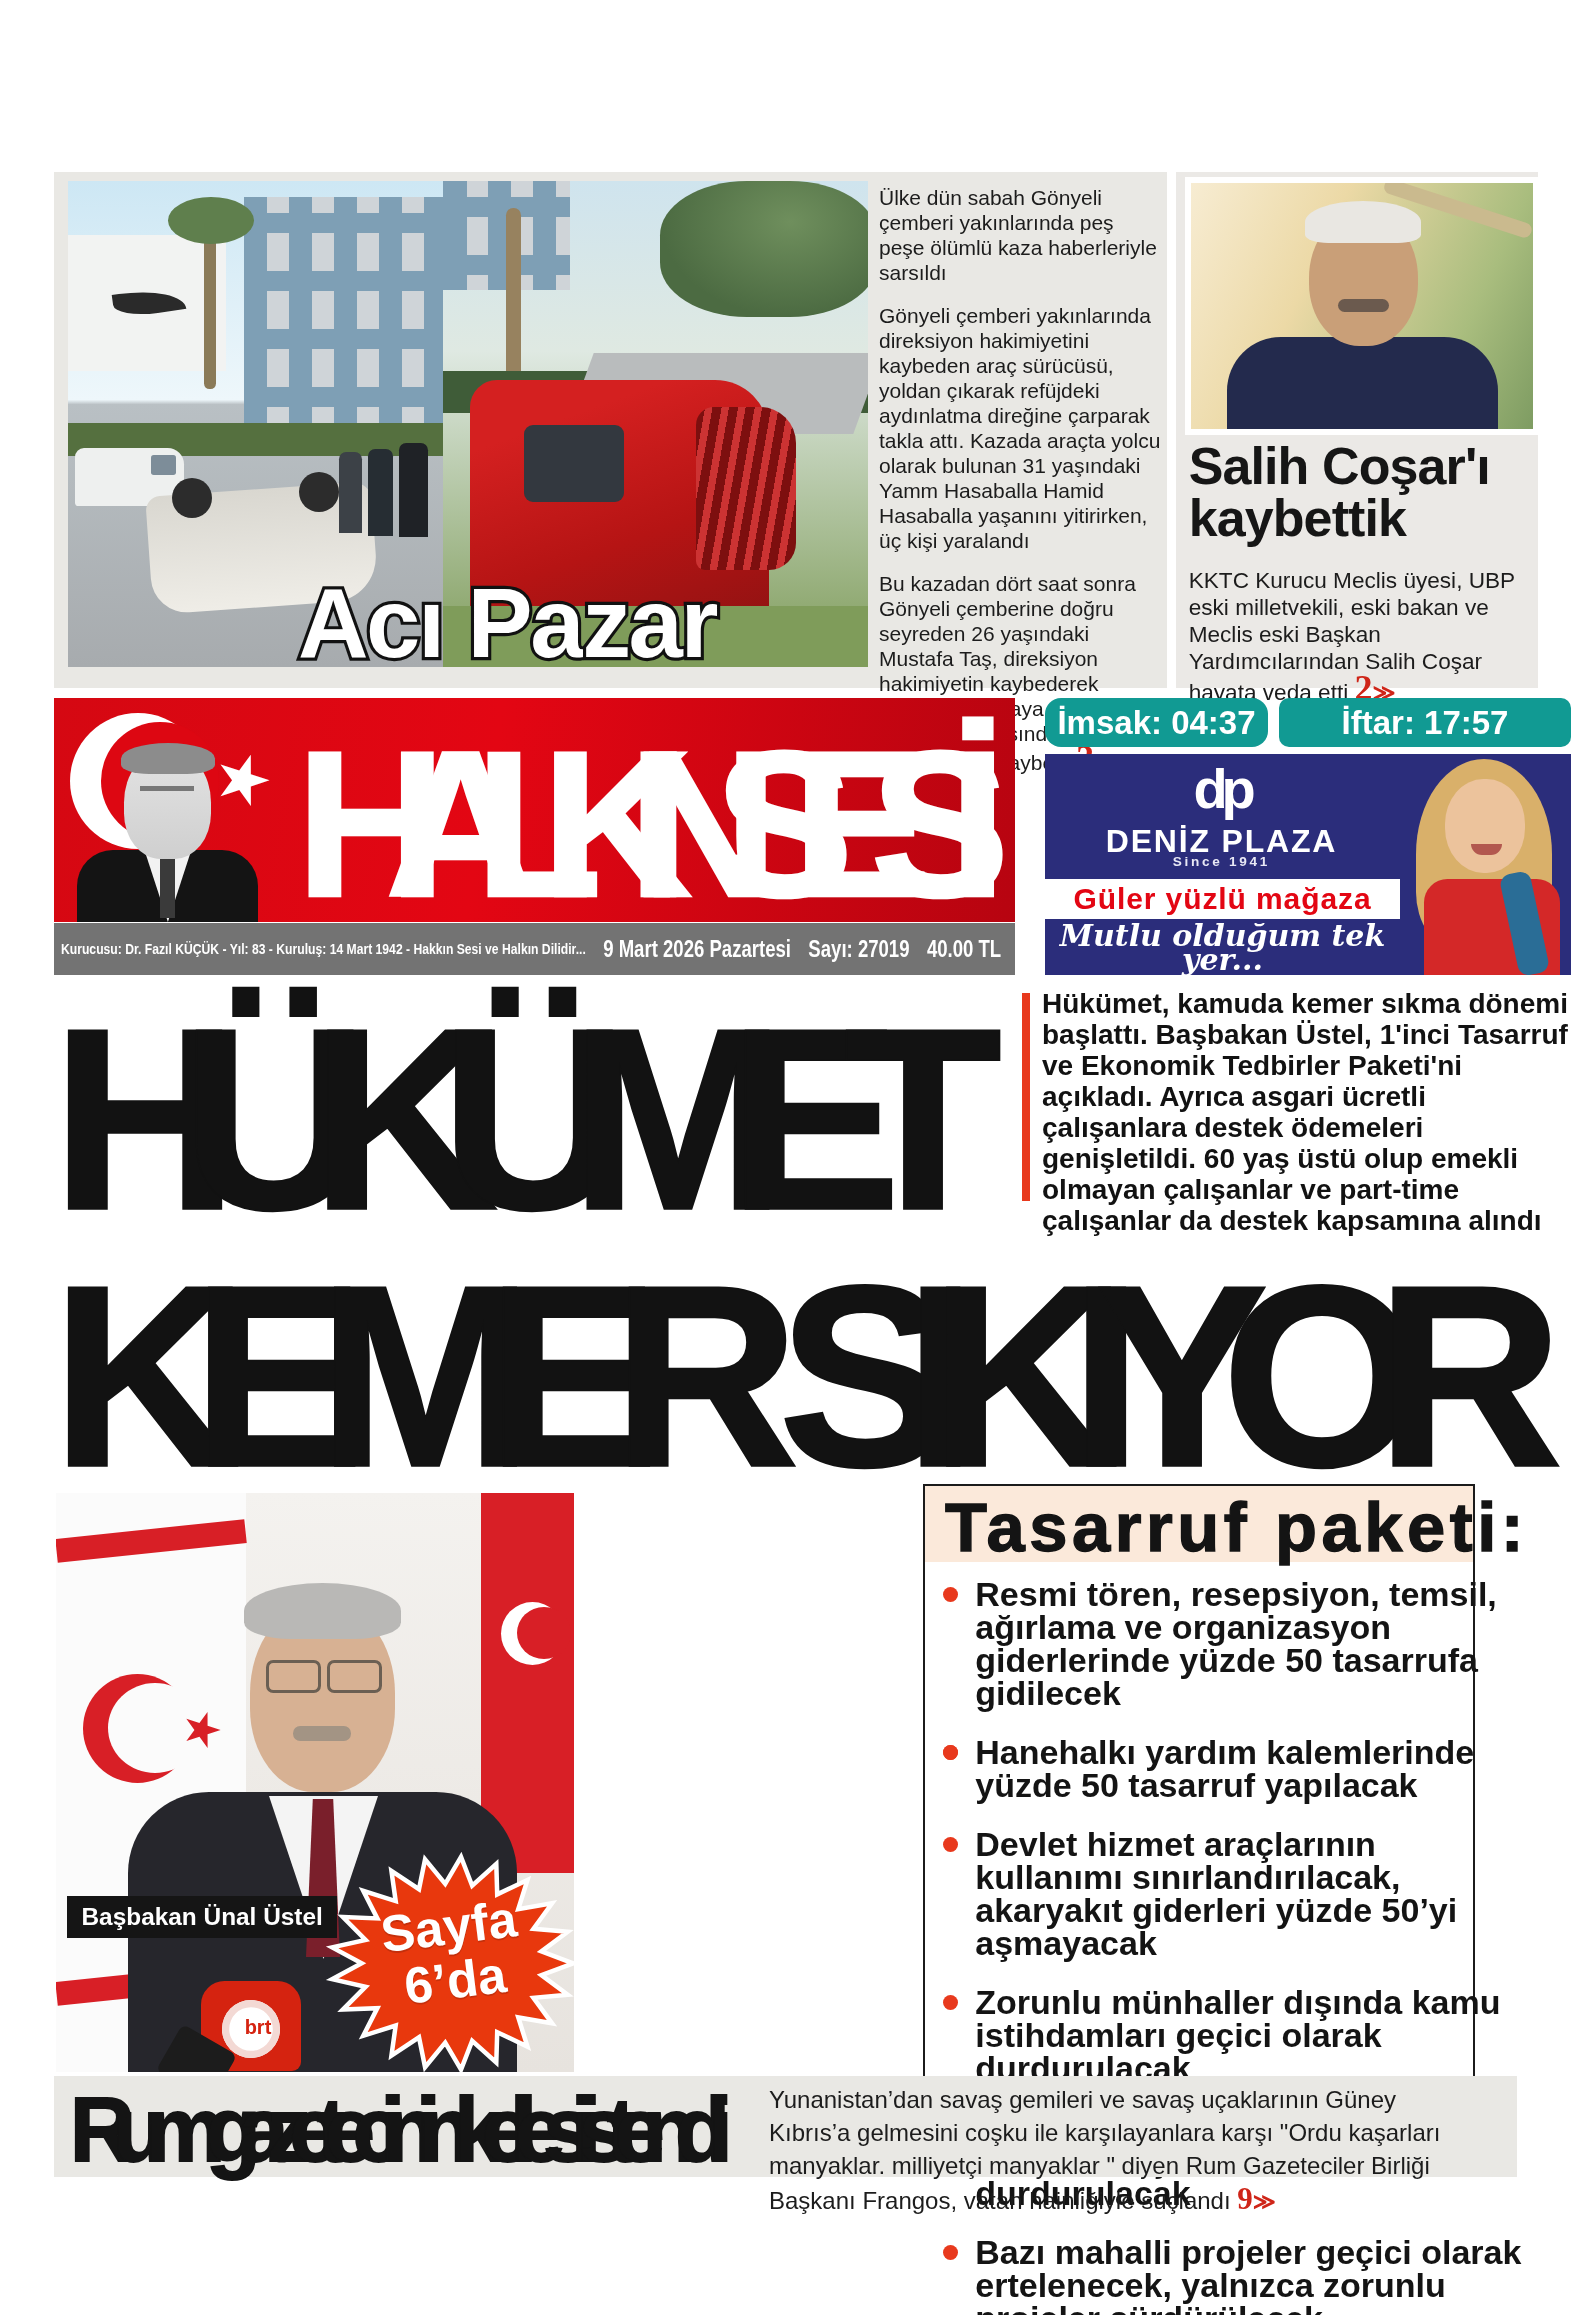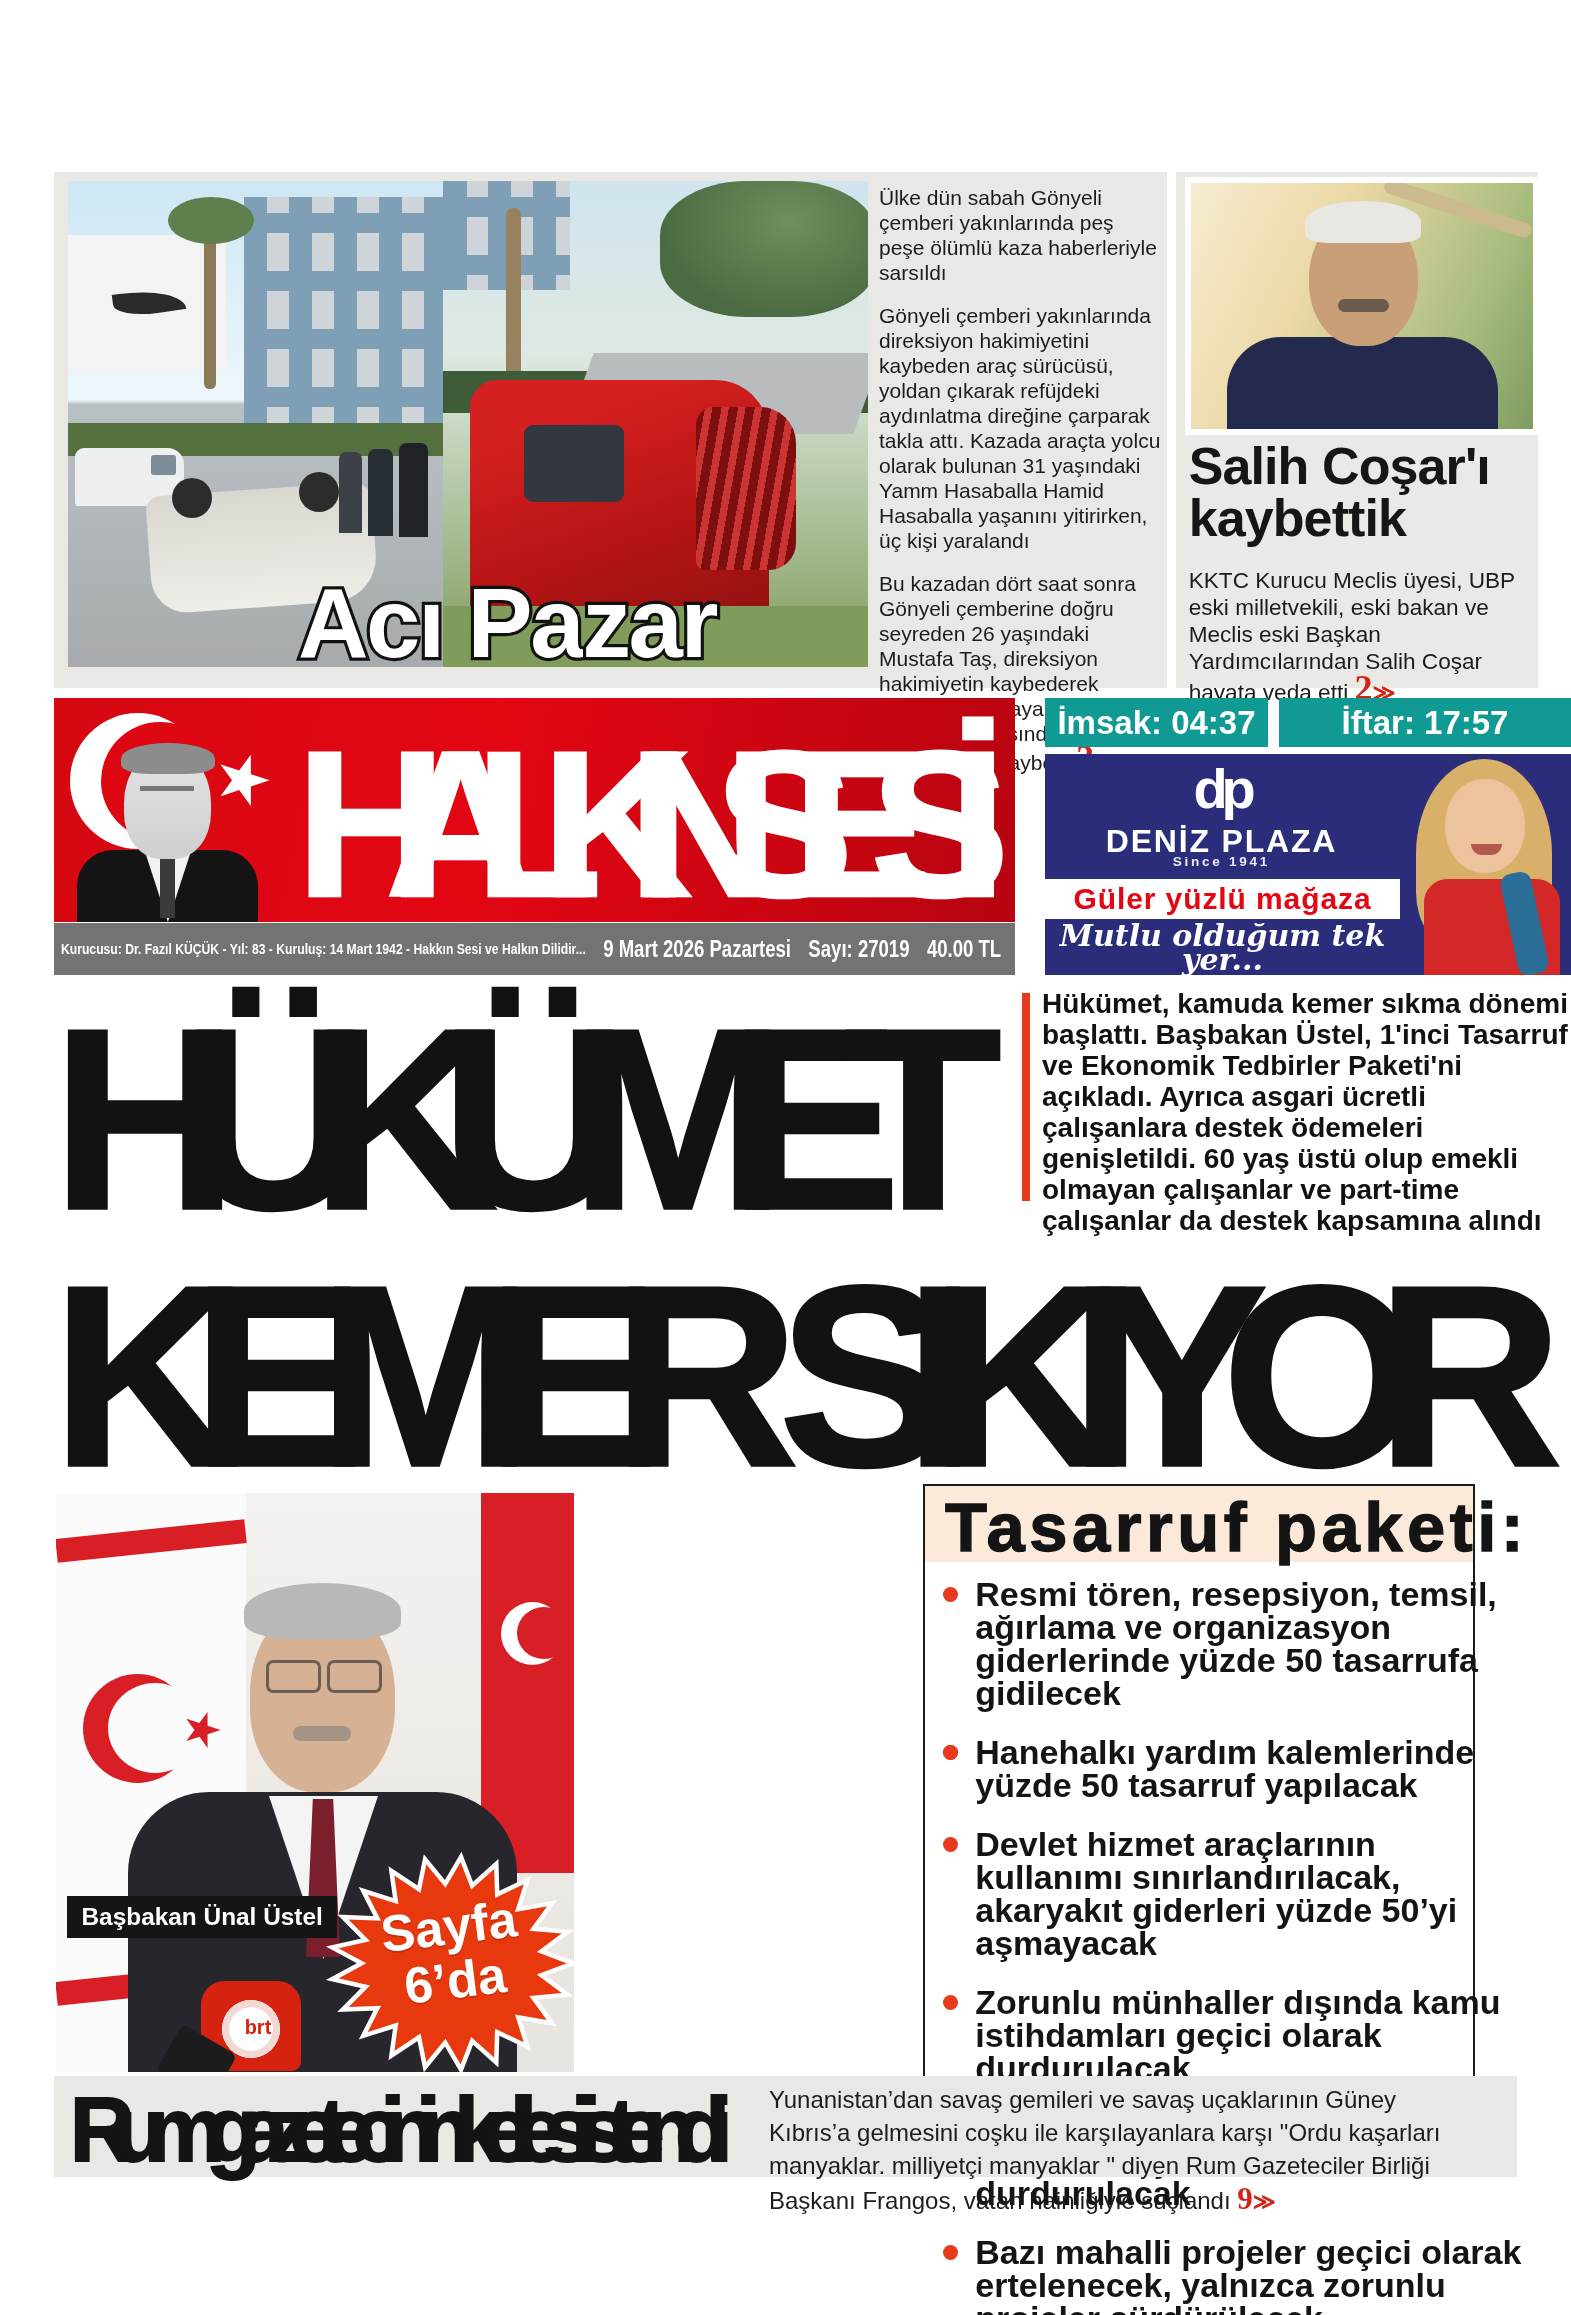--- a/index.html
+++ b/index.html
@@ -139,24 +139,24 @@
 
   <div class="abs mast-black">
     <div class="mast-black-inner">
       <span class="founder">Kurucusu: Dr. Fazıl KÜÇÜK - Yıl: 83 - Kuruluş: 14 Mart 1942 - Hakkın Sesi ve Halkın Dilidir...</span>
       <span class="dateline">9 Mart 2026 Pazartesi</span>
       <span class="dateline">Sayı: 27019</span>
       <span class="dateline">40.00 TL</span>
     </div>
   </div>
 
-  <div class="abs teal" style="left:1045px;top:698px;width:223px;height:49px;">
+  <div class="abs teal" style="left:1045px;top:698px;width:223px;height:49px;border-radius:16px;">
     <span>İmsak: 04:37</span>
   </div>
-  <div class="abs teal" style="left:1279px;top:698px;width:292px;height:49px;">
+  <div class="abs teal" style="left:1279px;top:698px;width:292px;height:49px;border-radius:10px;">
     <span>İftar: 17:57</span>
   </div>
 
   <div class="abs ad">
     <div class="ad-dp">dp</div>
     <div class="ad-brand">DENİZ PLAZA</div>
     <div class="ad-since">Since 1941</div>
     <div class="ad-band">
       <span>Güler yüzlü mağaza</span>
     </div>

